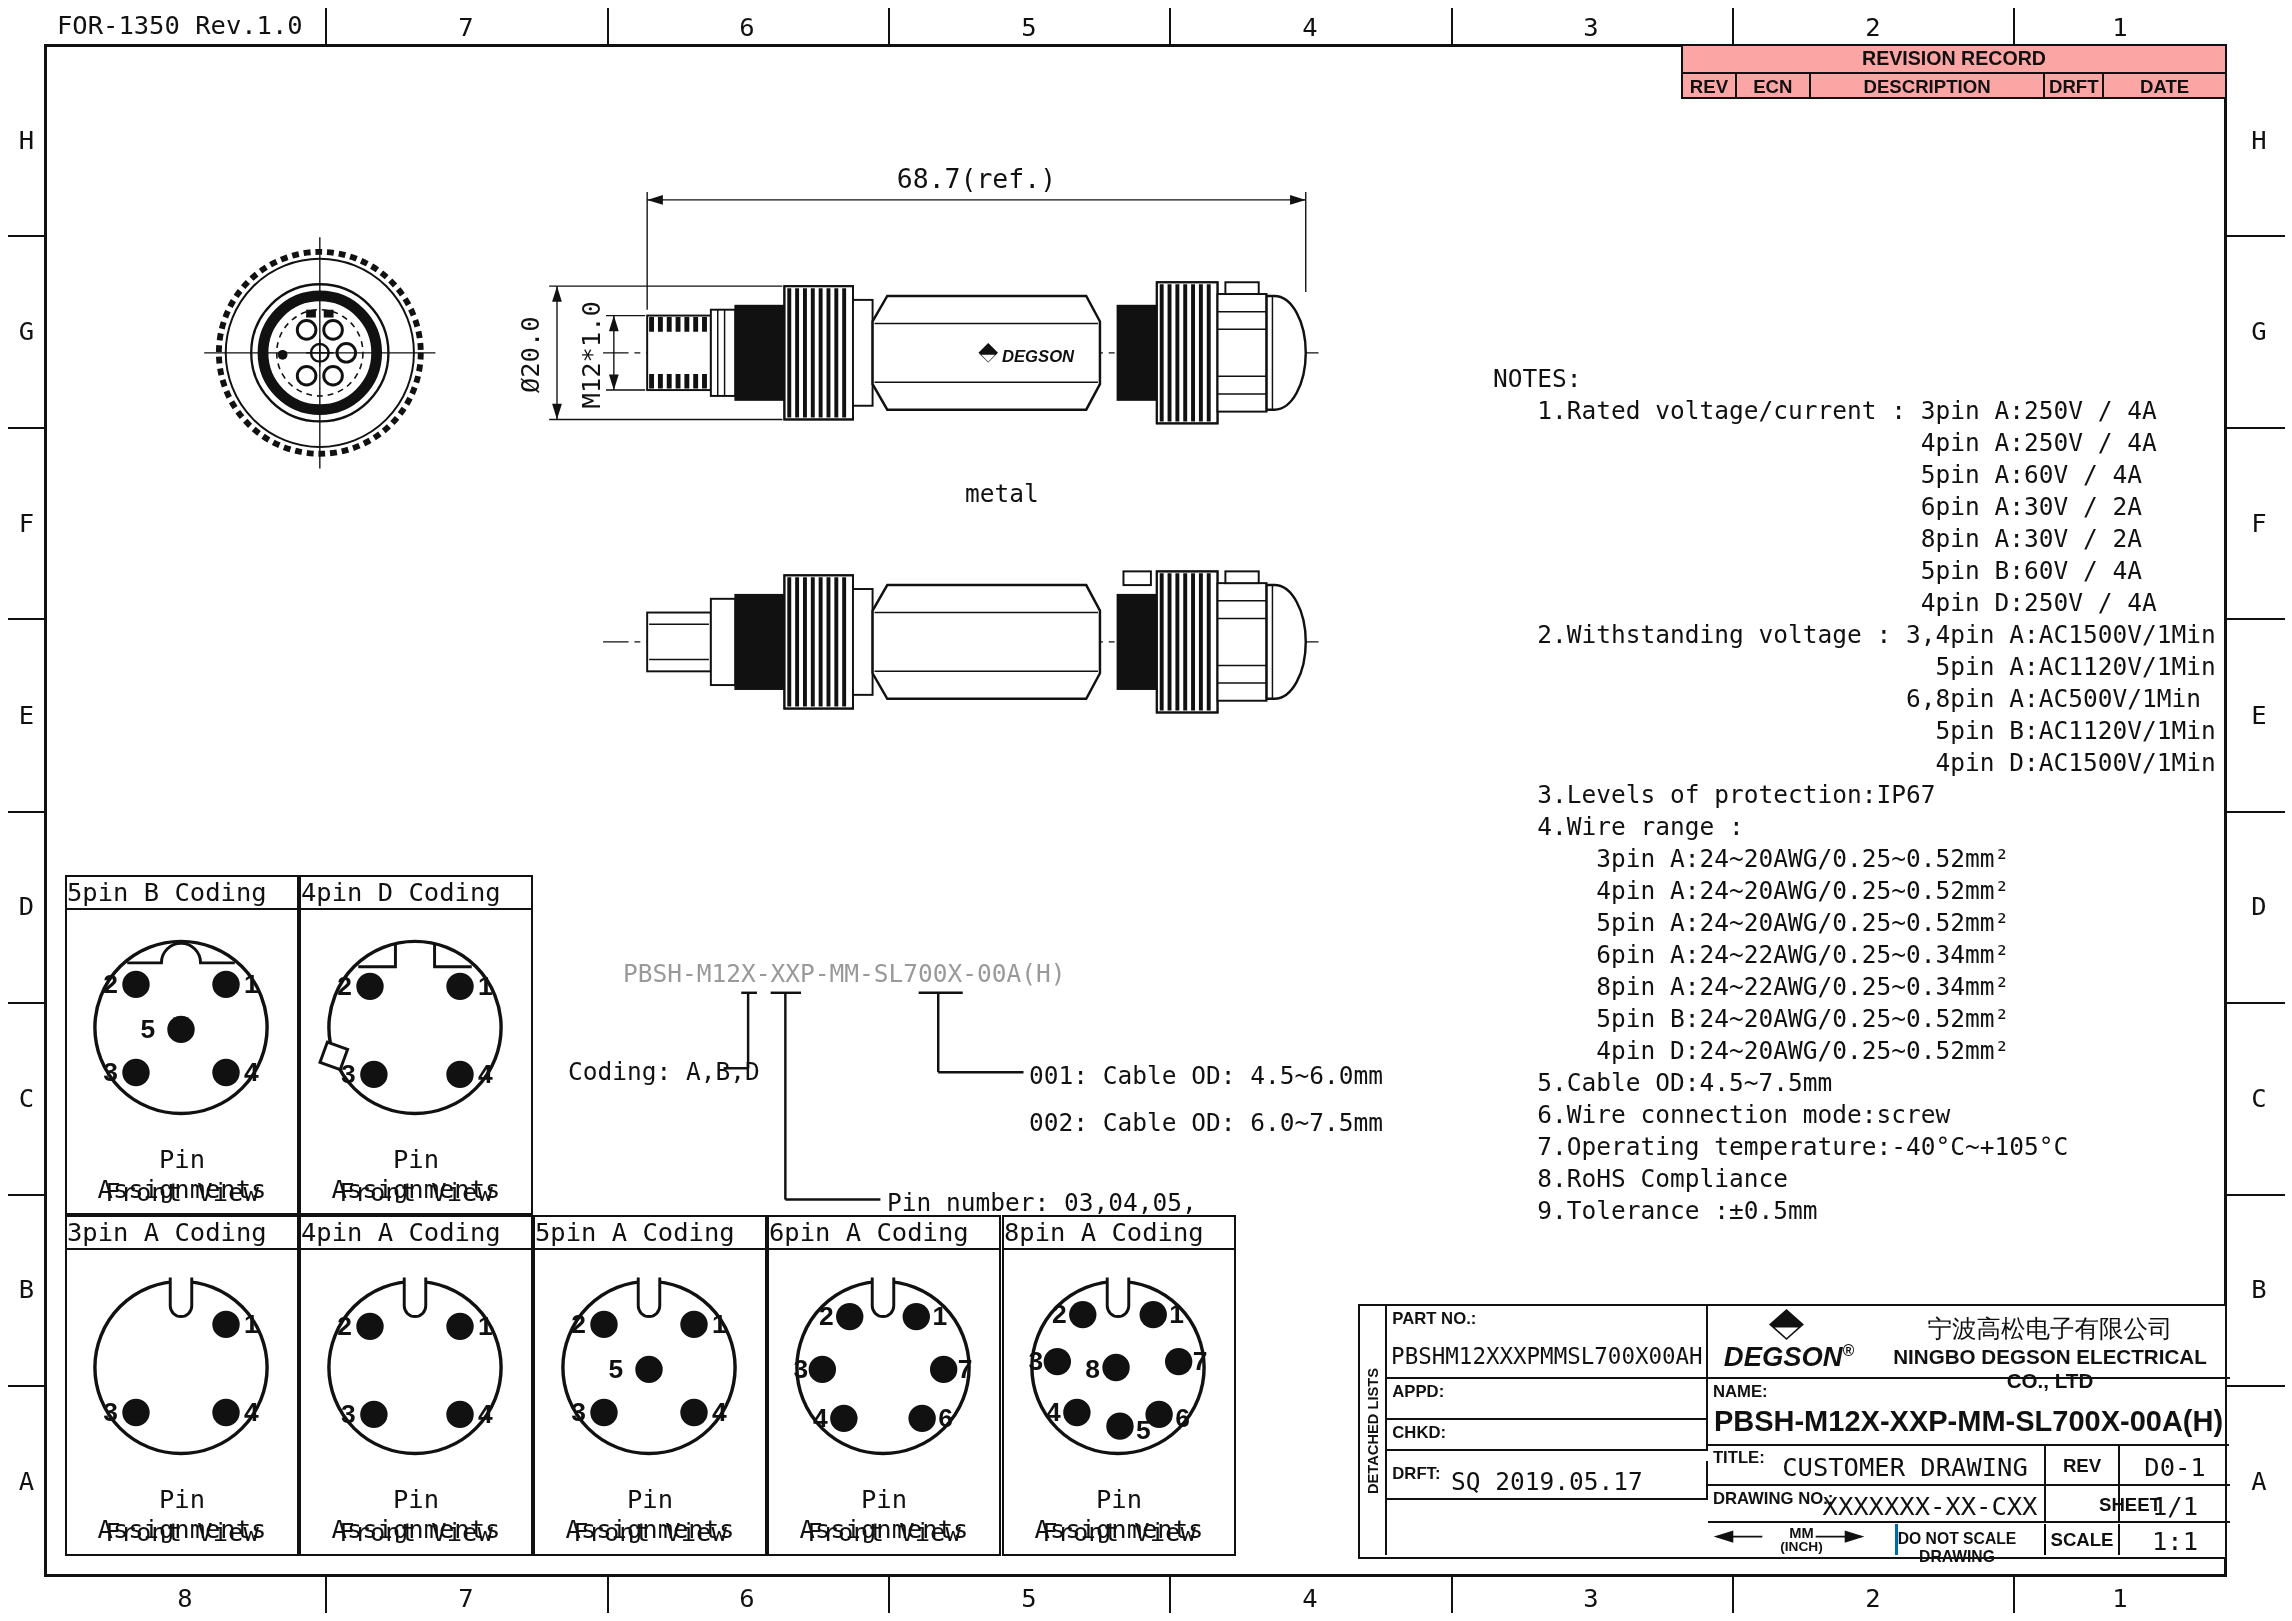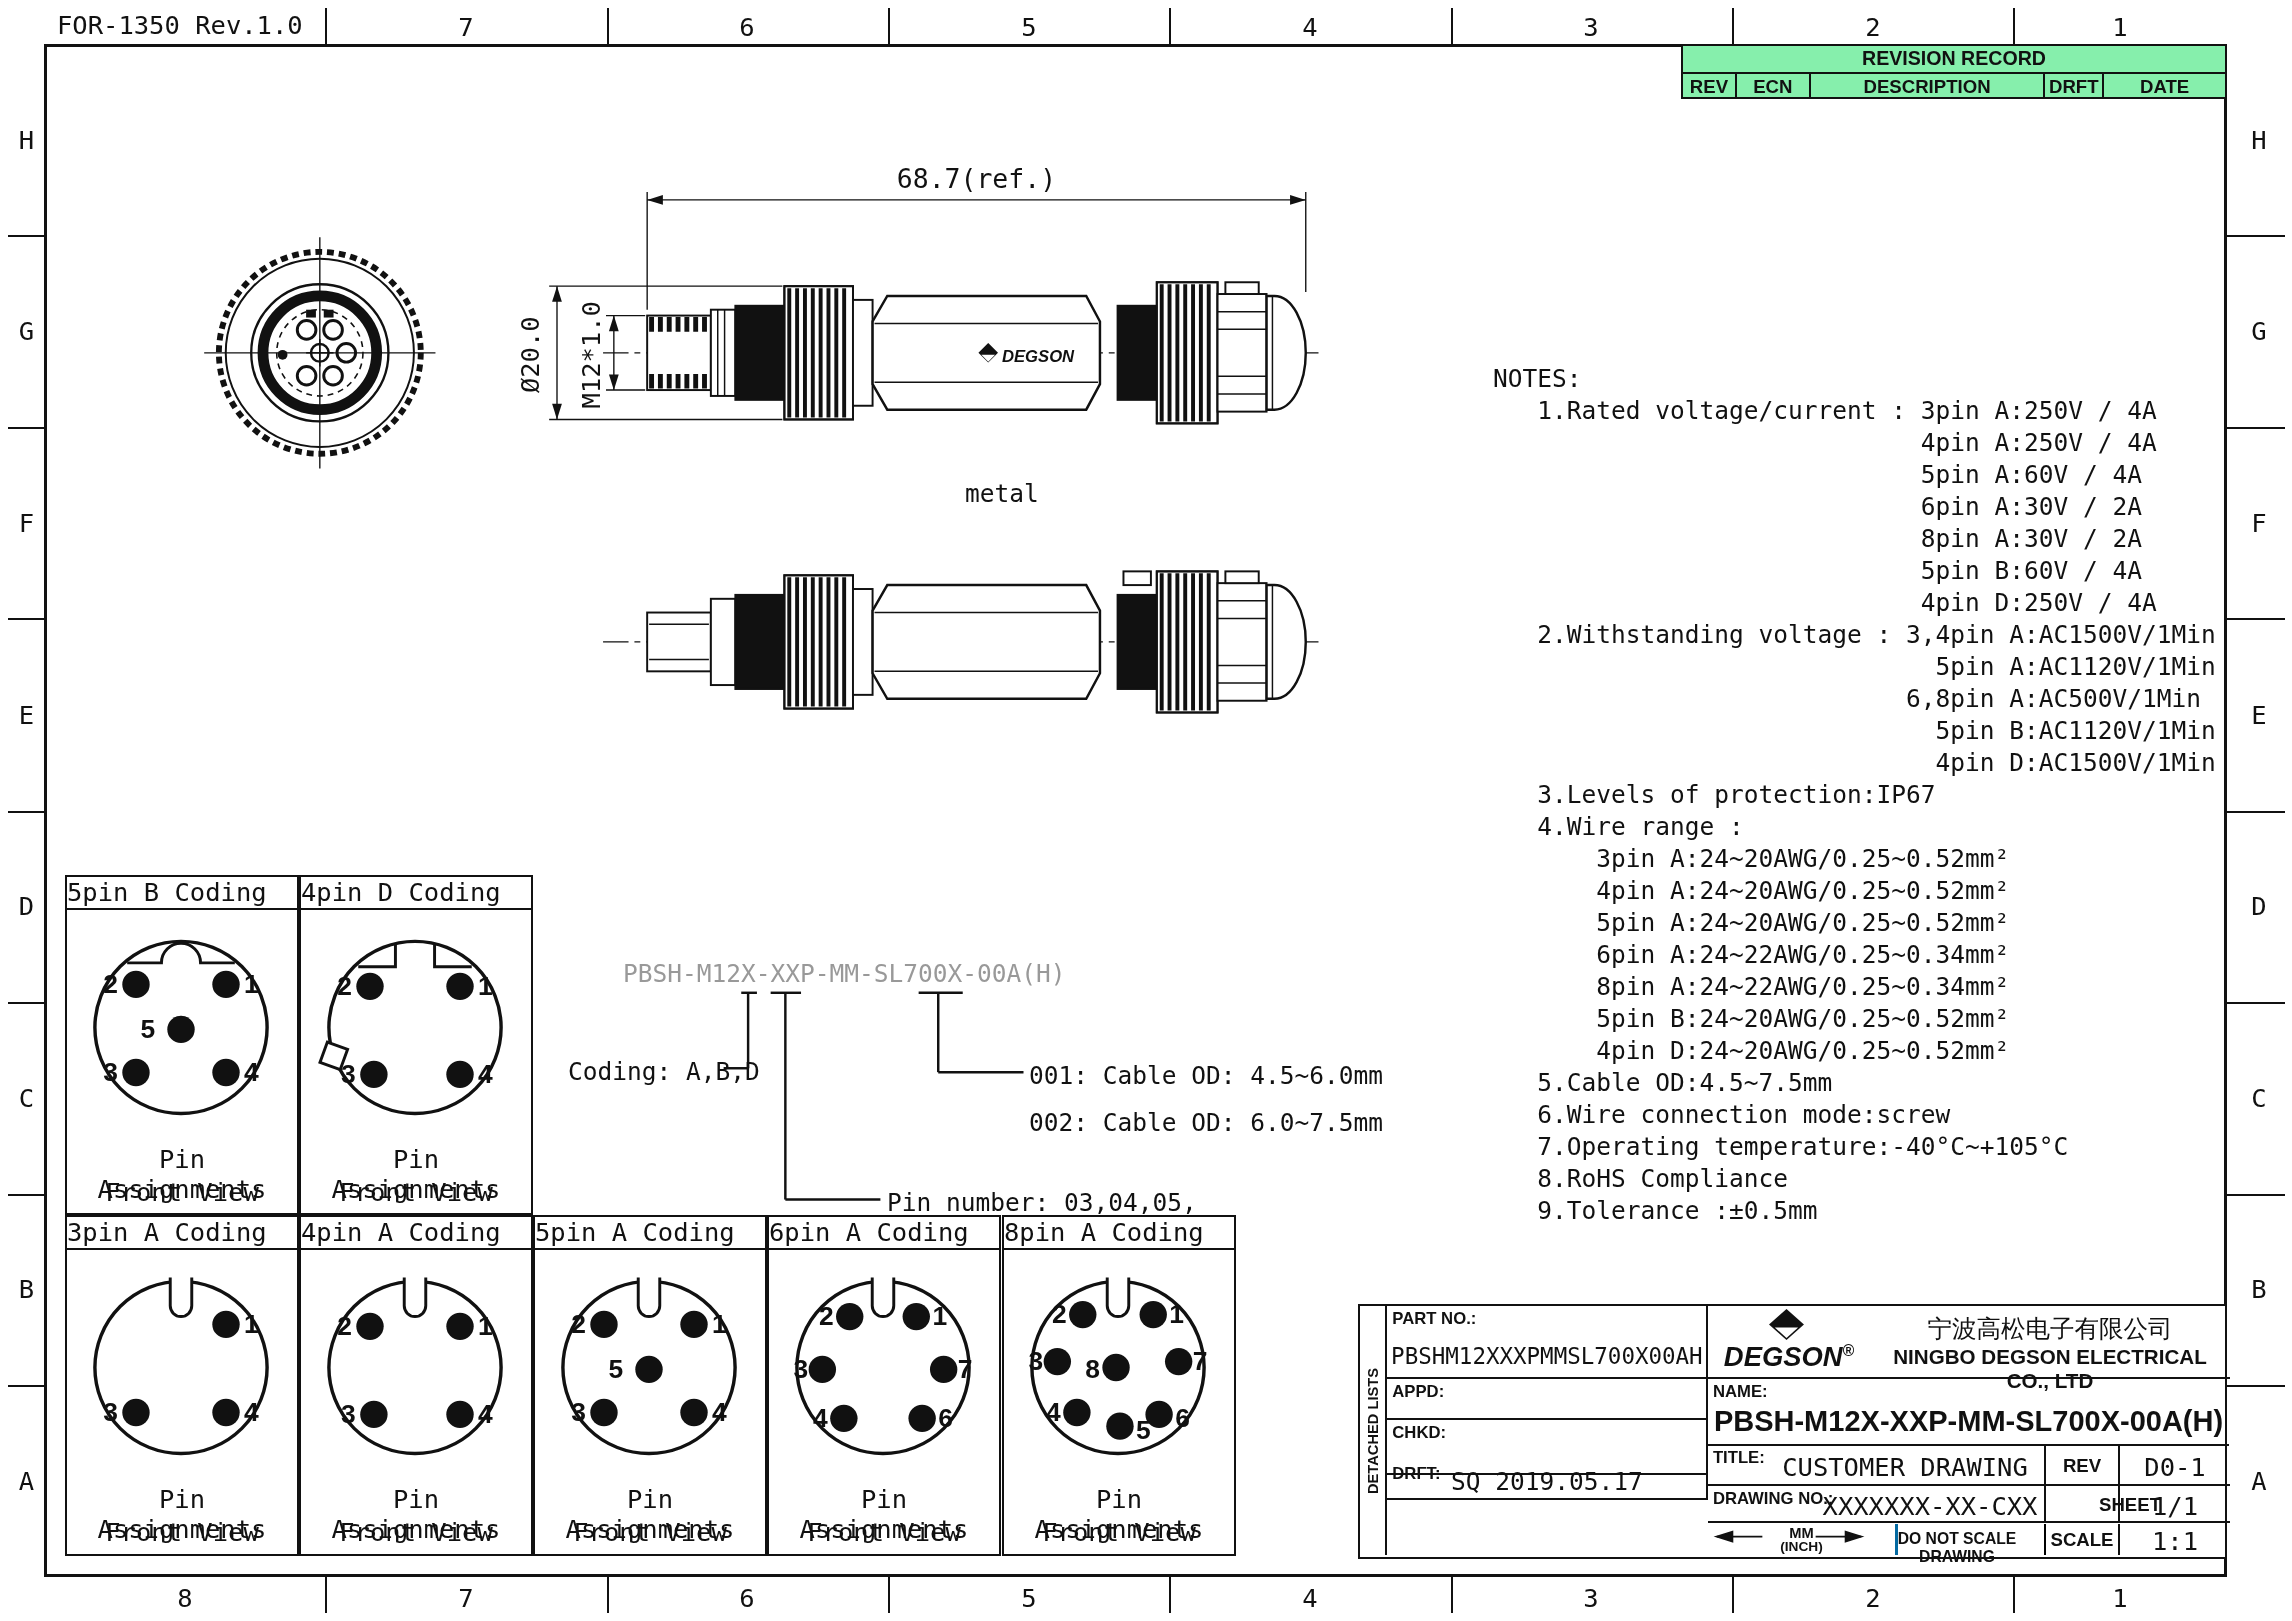--- a/index.html
+++ b/index.html
@@ -7,21 +7,21 @@
         font-family:"DejaVu Sans Mono",monospace;color:#111;}
   .abs{position:absolute;}
   .tick{position:absolute;background:#111;}
   .zone-num,.zone-letter{position:absolute;font:25.5px "DejaVu Sans Mono",monospace;color:#111;
         transform:translate(-50%,-50%);}
   #inner-frame{position:absolute;left:44px;top:44px;width:2183px;height:1533px;
         border:3.9px solid #111;box-sizing:border-box;}
   #form-no{position:absolute;left:57px;top:9.8px;font:25.5px "DejaVu Sans Mono",monospace;}
   
   #rev-table{position:absolute;left:1681px;top:44px;width:546px;height:55px;
-        border:2px solid #111;box-sizing:border-box;background:#86efac;}
+        border:2px solid #111;box-sizing:border-box;background:#fca5a5;}
   #rev-title{height:25.5px;border-bottom:2px solid #111;text-align:center;
         font:bold 19.6px "Liberation Sans",sans-serif;line-height:25.5px;}
   #rev-cols{display:flex;height:25.5px;}
   #rev-cols div{border-right:2px solid #111;box-sizing:border-box;text-align:center;
         font:bold 18.6px "Liberation Sans",sans-serif;line-height:25.5px;}
   #rev-cols div:last-child{border-right:none;}
   
   #notes{position:absolute;left:1493px;top:363px;font:24.5px "DejaVu Sans Mono",monospace;
         line-height:32px;white-space:pre;color:#111;}
   
@@ -451,21 +451,21 @@
       <div class="vtext">DETACHED LISTS</div>
     </div>
 
     <div class="tb" style="left:27.4px;top:0;width:321px;height:73px;border-right:2px solid #111;border-bottom:2px solid #111;">
       <span class="tb-lab">PART NO.:</span>
       <div class="tb-val" style="top:37px;font-size:22.5px">PBSHM12XXXPMMSL700X00AH</div>
     </div>
     <div class="tb" style="left:27.4px;top:73px;width:321px;height:41px;border-right:2px solid #111;border-bottom:2px solid #111;">
       <span class="tb-lab">APPD:</span>
     </div>
-    <div class="tb" style="left:27.4px;top:114px;width:321px;height:55px;border-right:2px solid #111;border-bottom:2px solid #111;">
+    <div class="tb" style="left:27.4px;top:114px;width:321px;height:31px;border-right:2px solid #111;border-bottom:2px solid #111;">
       <span class="tb-lab">CHKD:</span>
     </div>
     <div class="tb" style="left:27.4px;top:155px;width:321px;height:39px;border-right:2px solid #111;border-bottom:2px solid #111;">
       <span class="tb-lab">DRFT:</span>
       <div class="tb-val" style="top:5.9px;font-size:24.5px">SQ 2019.05.17</div>
     </div>
 
     <div class="tb" style="left:348px;top:0;width:162px;height:73px;border-bottom:2px solid #111;">
       <svg width="39" height="33" style="position:absolute;left:59px;top:2px" viewBox="0 0 40 34">
         <path d="M20,1 L38,17 L20,33 L2,17 Z" fill="#111"></path>

